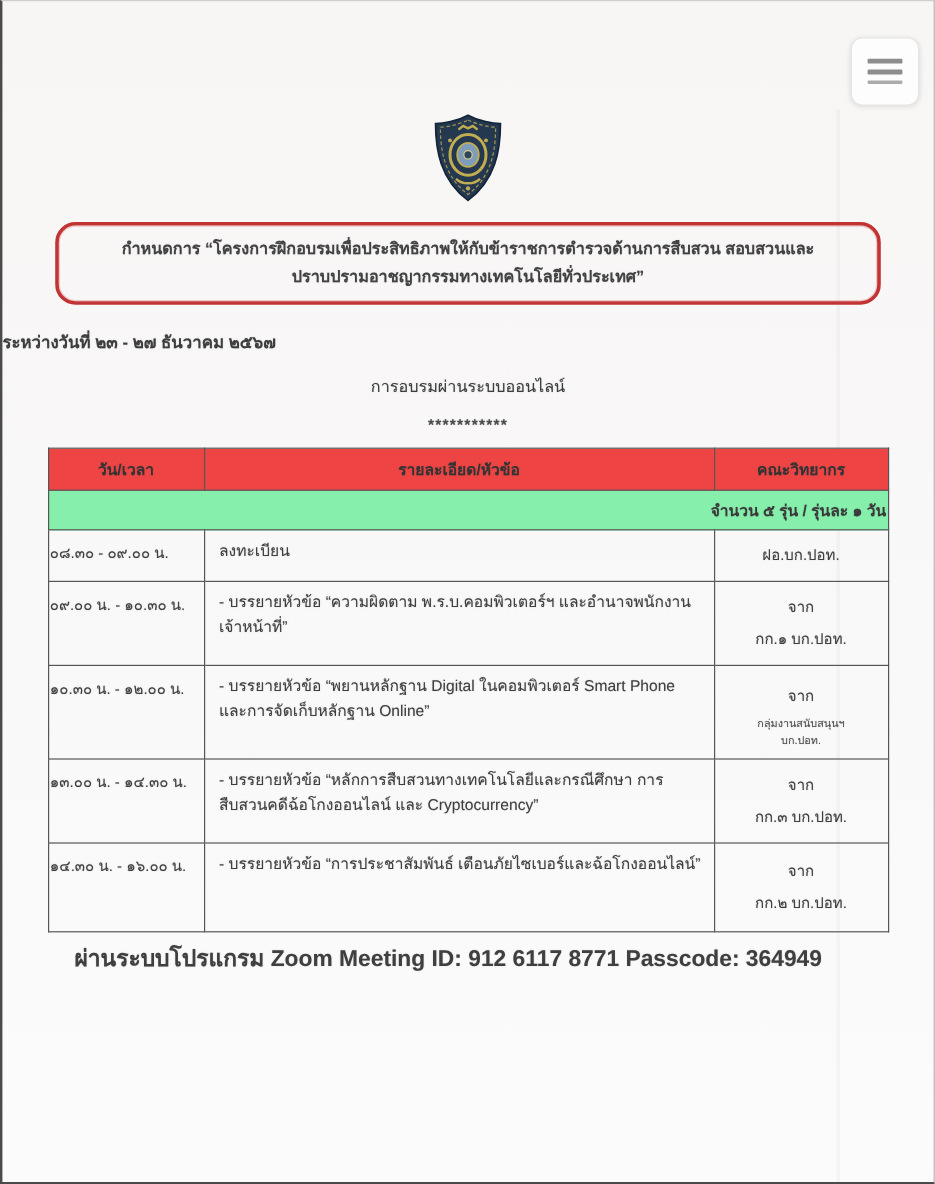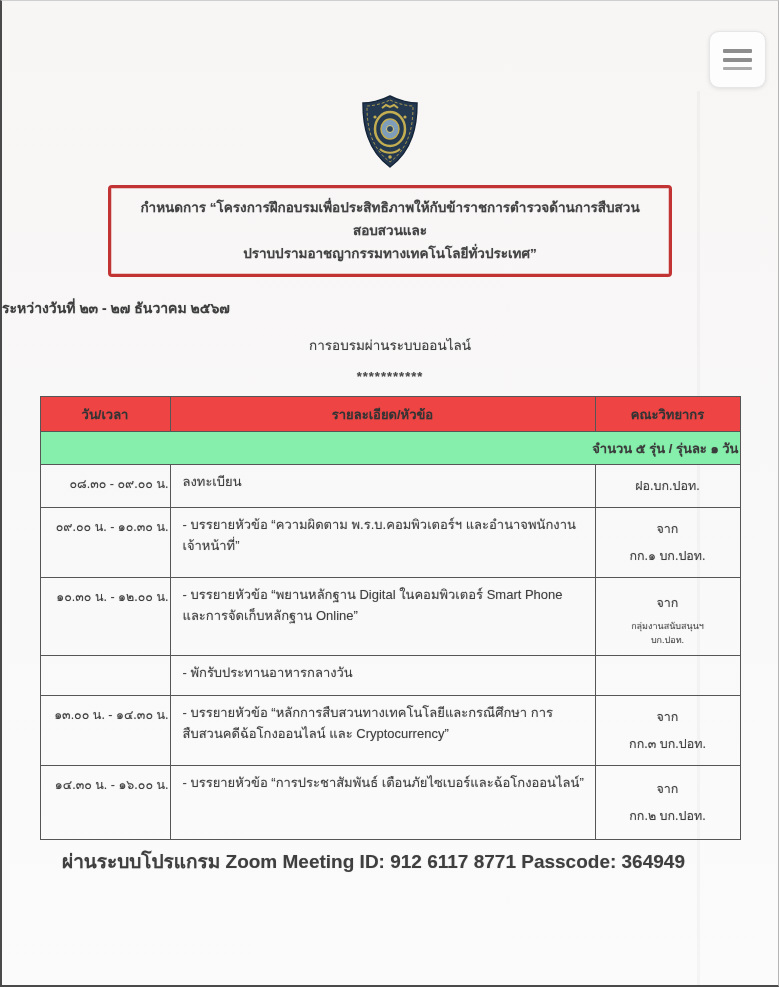--- a/index.html
+++ b/index.html
@@ -27,36 +27,36 @@
   .menu-icon .bar{width:29px;height:4px;background:#8d8d8d;border-radius:1px;}
   .menu-icon .bar.light{height:3px;background:#ababab;}
   
   .doc{
     position:relative;width:100%;height:100%;box-sizing:border-box;
     padding-top:94px;
     text-shadow:0 0 1px rgba(70,70,70,0.35);
   }
   .logo-wrap{display:flex;justify-content:center;margin-bottom:16px;}
   .title-box{
-    width:564px;margin:0 auto;border:3px solid #c23434;border-radius:4px;
+    width:688px;margin:0 auto;border:3px solid #c23434;border-radius:17px;
     box-shadow:inset 0 0 0 1px rgba(194,52,52,0.25);
     padding:8px 14px 9px;box-sizing:border-box;text-align:center;
   }
   .title-box .tline{font-size:13.5px;font-weight:bold;line-height:23px;color:#424242;}
   .date-line{text-align:left;font-size:14px;font-weight:bold;margin-top:20px;}
   .subtitle-line{text-align:center;font-size:13.5px;font-weight:normal;margin-top:15px;}
   .separator-line{text-align:center;font-size:13px;font-weight:bold;letter-spacing:1px;margin-top:13px;color:#4a4a4a;}
   table.schedule{
     width:700px;margin:12px auto 0;border-collapse:collapse;table-layout:fixed;
     font-size:13px;color:#3f3f3f;
   }
   table.schedule td,table.schedule th{border:1px solid #565656;box-sizing:border-box;}
   tr.hdr th{background:#ef4444;font-size:13px;font-weight:bold;height:35px;text-align:center;color:#333;}
   tr.banner td{background:#86efac;font-size:13px;font-weight:bold;height:33px;text-align:right;color:#3a3a3a;}
-  td.time{width:130px;text-align:right;vertical-align:top;padding-top:9px;font-size:12.5px;white-space:nowrap;}
+  td.time{width:130px;text-align:left;vertical-align:top;padding-top:9px;font-size:12.5px;white-space:nowrap;}
   td.detail{vertical-align:top;padding:7px 10px 6px 12px;line-height:1.6;font-size:13px;}
   td.speaker{width:145px;text-align:center;vertical-align:middle;font-size:12.5px;padding:4px 0;}
   td.speaker div{margin:7px 0;}
   td.speaker div.small{font-size:9px;line-height:1.35;margin:1px 0;color:#4c4c4c;}
   tr.r0{height:40px;} tr.r1{height:64px;} tr.r2{height:78px;}
   tr.r3{height:40px;} tr.r4{height:66px;} tr.r5{height:74px;}
   .footer-line{
     width:700px;margin:6px auto 0;padding-left:22px;box-sizing:border-box;
     font-size:19px;font-weight:bold;color:#3f3f3f;
   }
@@ -134,25 +134,20 @@
       </tr>
       <tr class="r2">
         <td class="time">๑๐.๓๐ น. - ๑๒.๐๐ น.</td>
         <td class="detail">- บรรยายหัวข้อ “พยานหลักฐาน Digital ในคอมพิวเตอร์ Smart Phone และการจัดเก็บหลักฐาน Online”</td>
         <td class="speaker">
           <div>จาก</div>
           <div class="small">กลุ่มงานสนับสนุนฯ</div>
           <div class="small">บก.ปอท.</div>
         </td>
       </tr>
-      <tr class="r3">
-        <td class="time"></td>
-        <td class="detail">- พักรับประทานอาหารกลางวัน</td>
-        <td class="speaker"></td>
-      </tr>
       <tr class="r4">
         <td class="time">๑๓.๐๐ น. - ๑๔.๓๐ น.</td>
         <td class="detail">- บรรยายหัวข้อ “หลักการสืบสวนทางเทคโนโลยีและกรณีศึกษา การสืบสวนคดีฉ้อโกงออนไลน์ และ Cryptocurrency”</td>
         <td class="speaker">
           <div>จาก</div>
           <div>กก.๓ บก.ปอท.</div>
         </td>
       </tr>
       <tr class="r5">
         <td class="time">๑๔.๓๐ น. - ๑๖.๐๐ น.</td>

